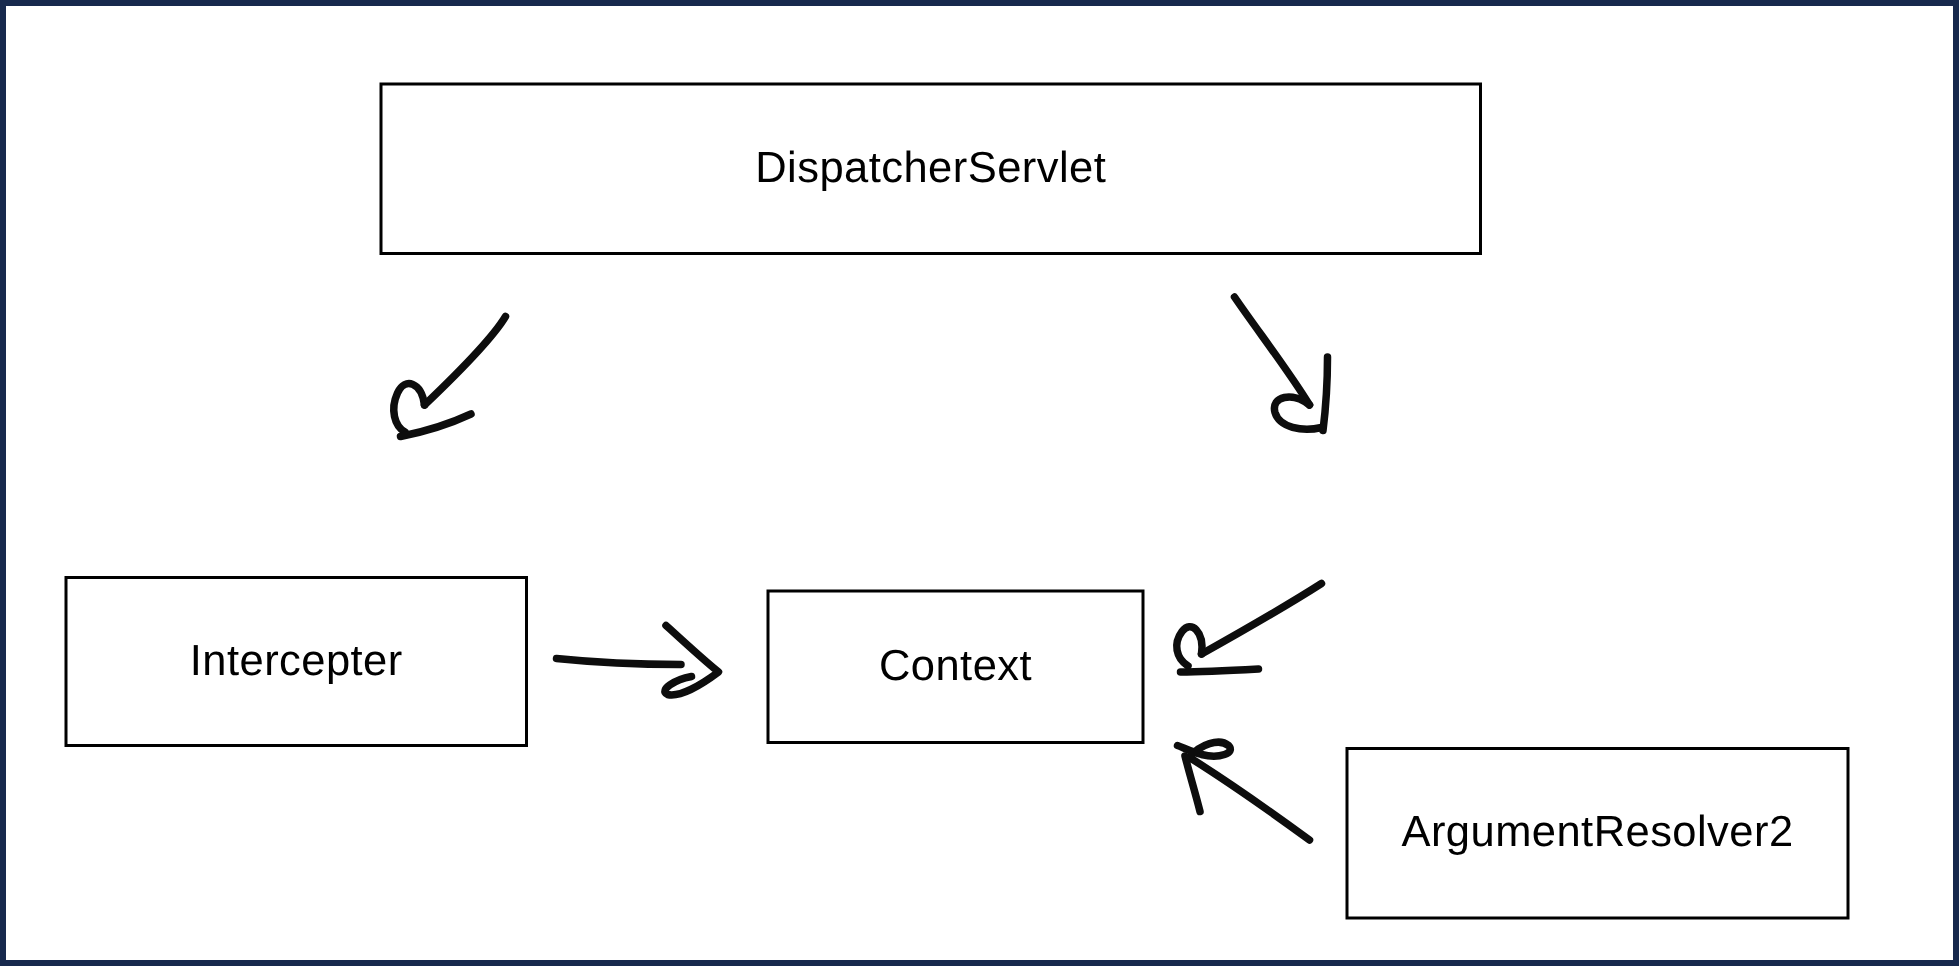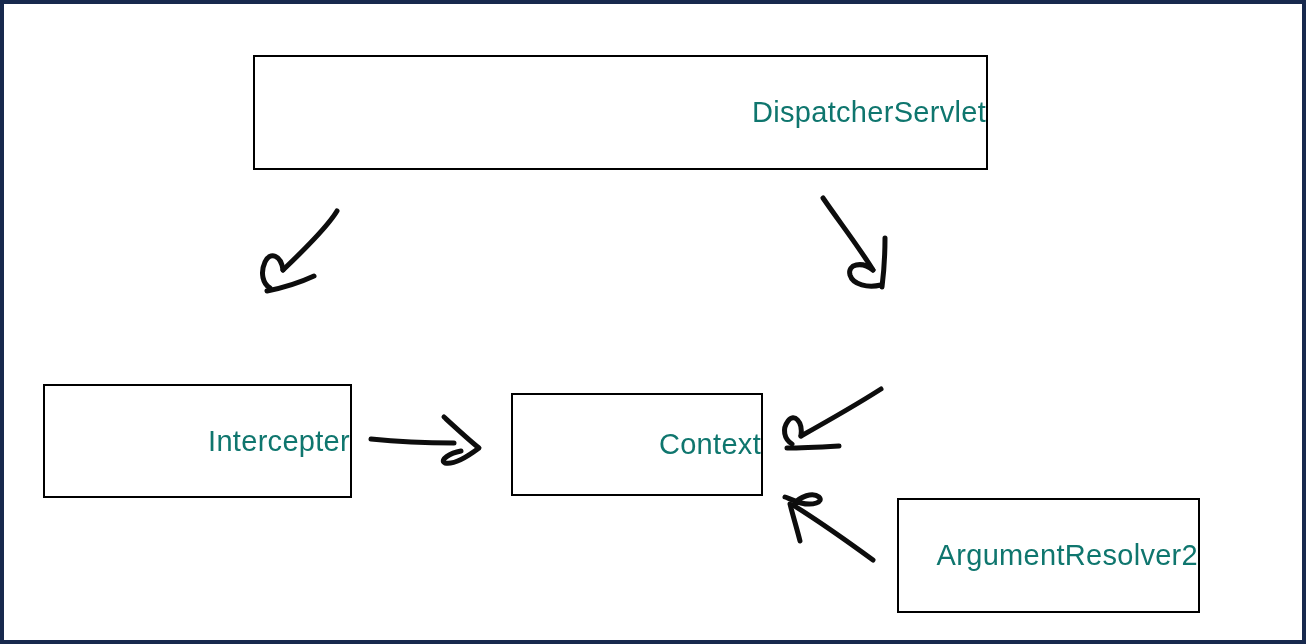--- a/index.html
+++ b/index.html
@@ -13,31 +13,31 @@
     overflow: hidden;
     font-family: "Liberation Sans", sans-serif;
   }
   .node {
     position: absolute;
     box-sizing: border-box;
     border: 2px solid #000000;
     background: #ffffff;
     display: flex;
     align-items: center;
-    justify-content: flex-end;
+    justify-content: center;
     font-size: 29px;
-    color: #0f766e;
+    color: #000000;
     letter-spacing: 0.3px;
   }
   .node span { white-space: nowrap; }
   #node-dispatcher        { left: 249px; top: 51px;  width: 735px; height: 115px; }
   #node-intercepter       { left: 39px;  top: 380px; width: 309px; height: 114px; }
   #node-context           { left: 507px; top: 389px; width: 252px; height: 103px; }
   #node-argresolver1      { left: 893px; top: 299px; width: 358px; height: 116px; }
-  #node-argresolver2      { left: 893px; top: 494px; width: 303px; height: 115px; }
+  #node-argresolver2      { left: 893px; top: 494px; width: 336px; height: 115px; }
   svg.arrows {
     position: absolute;
     left: 0; top: 0;
     width: 1298px;
     height: 636px;
     pointer-events: none;
   }
   svg.arrows path {
     fill: none;
     stroke: #0d0d0d;

